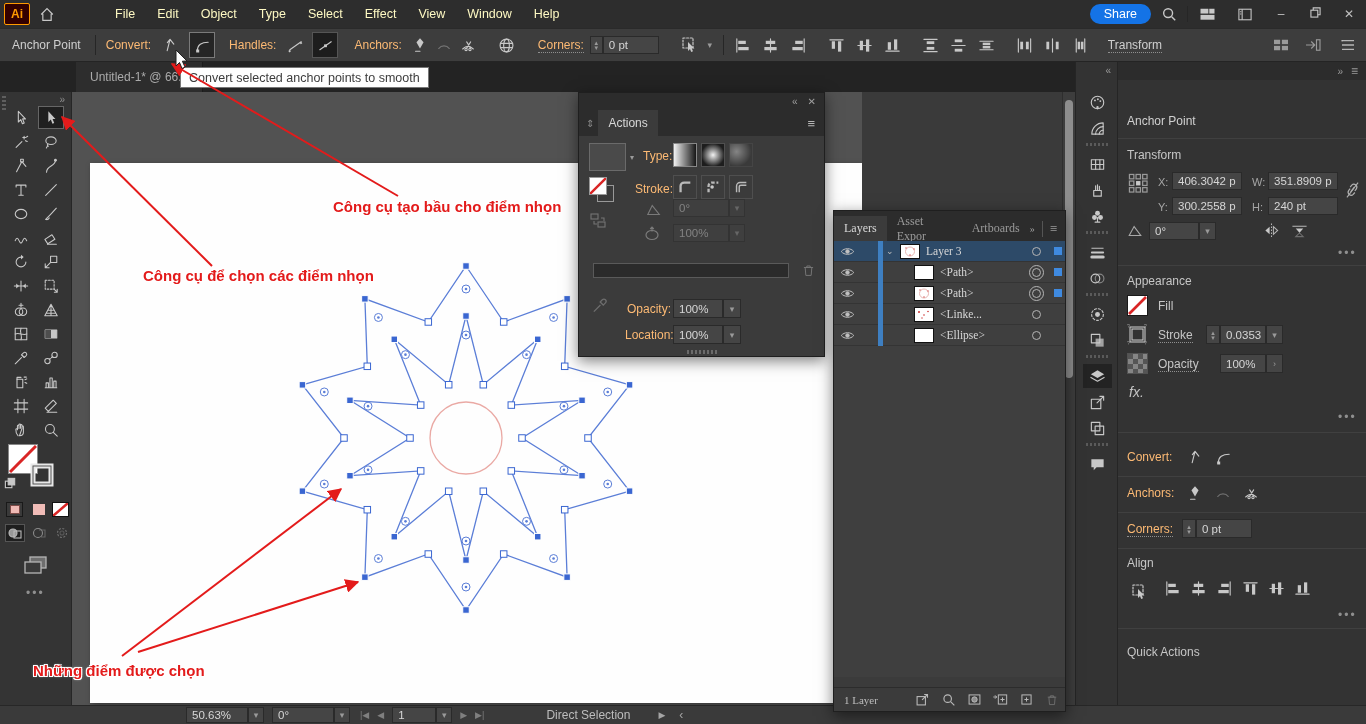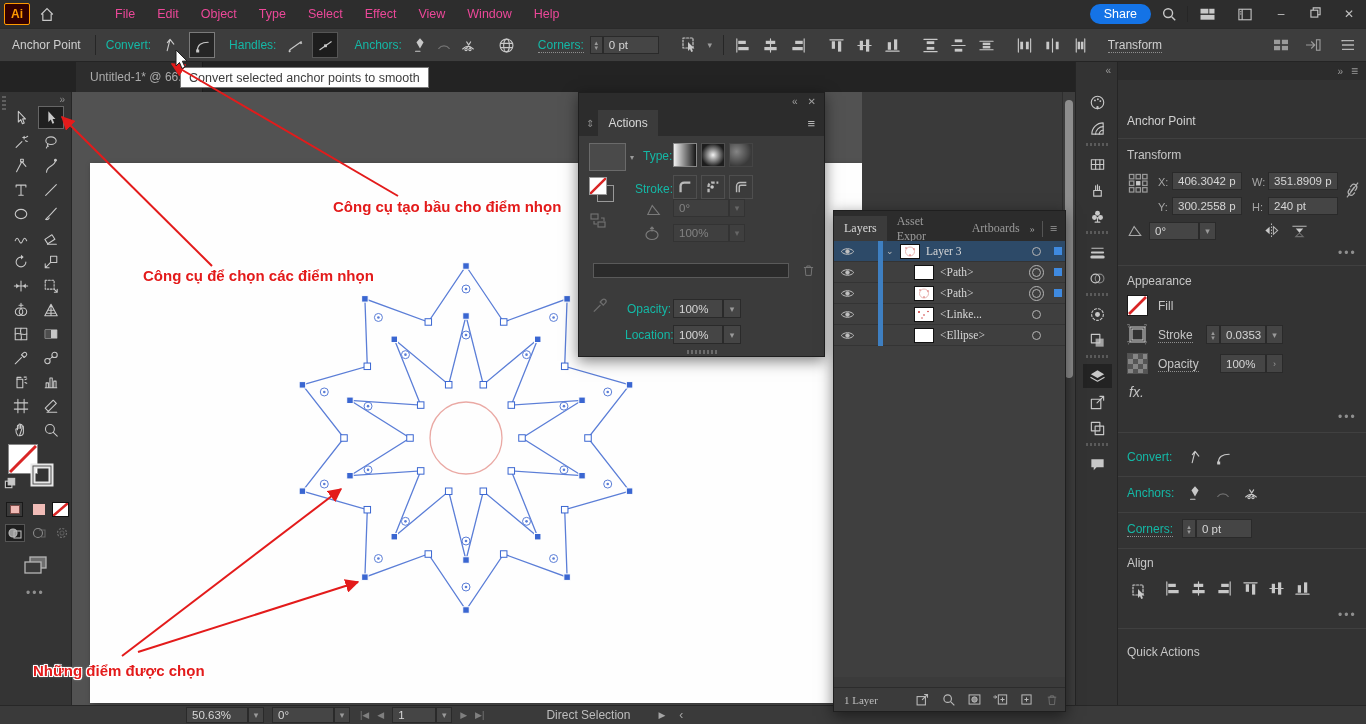--- a/index.html
+++ b/index.html
@@ -3,37 +3,37 @@
 <meta charset="utf-8">
 <style>
   * { margin:0; padding:0; box-sizing:border-box; }
   html,body { width:1366px; height:724px; overflow:hidden; background:#323232;
     font-family:"Liberation Sans", sans-serif; font-size:12px; color:#c9c9c9;
     -webkit-font-smoothing:antialiased; }
   #root { position:relative; width:1366px; height:724px; }
   .abs { position:absolute; }
   svg { display:block; }
   svg .f { fill:#c8c8c8; stroke:none; }
-  .lbl { color:#14b8a6; font-size:12px; white-space:nowrap; }
+  .lbl { color:#fdba74; font-size:12px; white-space:nowrap; }
   .dotted { border-bottom:1px dotted #8f8f8f; }
   .fld { background:#454545; border:1px solid #2a2a2a; color:#d6d6d6; font-size:11.5px;
          display:flex; align-items:center; padding:0 5px; }
   .drop { background:#454545; border:1px solid #2a2a2a; color:#9a9a9a; font-size:9px;
           display:flex; align-items:center; justify-content:center; }
   .ib { display:flex; align-items:center; justify-content:center; }
   .pressed { background:#252525; border:1px solid #7a7a7a; }
   .sep-v { width:1px; background:#262626; }
   .hline { position:absolute; height:1px; background:#404040; }
   .dots3 { color:#8f8f8f; font-size:12px; letter-spacing:2px; }
   
   #appbar { left:0; top:0; width:1366px; height:28px; background:#2d2d2d; display:flex; align-items:center; }
   #ailogo { width:26px; height:22px; margin-left:4px; background:#330000; color:#ff9a00;
     font-weight:bold; font-size:12px; display:flex; align-items:center; justify-content:center;
     border:1px solid #ff9a00; border-radius:2px;}
-  .menu-item { color:#ec4899; font-size:12.5px; margin:0 11px; }
+  .menu-item { color:#fef9c3; font-size:12.5px; margin:0 11px; }
   #share-btn { background:#1473e6; color:#fff; border-radius:12px; padding:3px 14px; font-size:12.5px; }
   .winbtn { color:#c0c0c0; font-size:12px; width:34px; text-align:center; }
   
   #controlbar { left:0; top:28px; width:1366px; height:34px; background:#3d3d3d;
     border-top:1px solid #2a2a2a; border-bottom:1px solid #242424; display:flex; align-items:center; }
   
   #tabbar { left:0; top:62px; width:1366px; height:30px; background:#232323; }
   #doctab { position:absolute; left:76px; top:0; height:30px; background:#2d2d2d; color:#ababab;
     display:flex; align-items:center; padding:0 14px; font-size:12px; border-right:1px solid #1b1b1b;}
   

